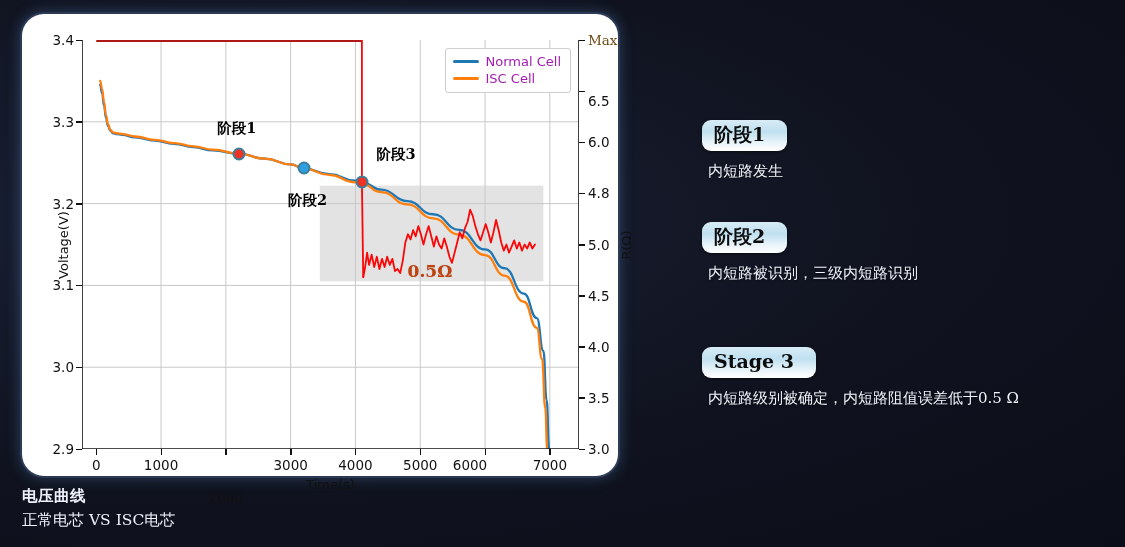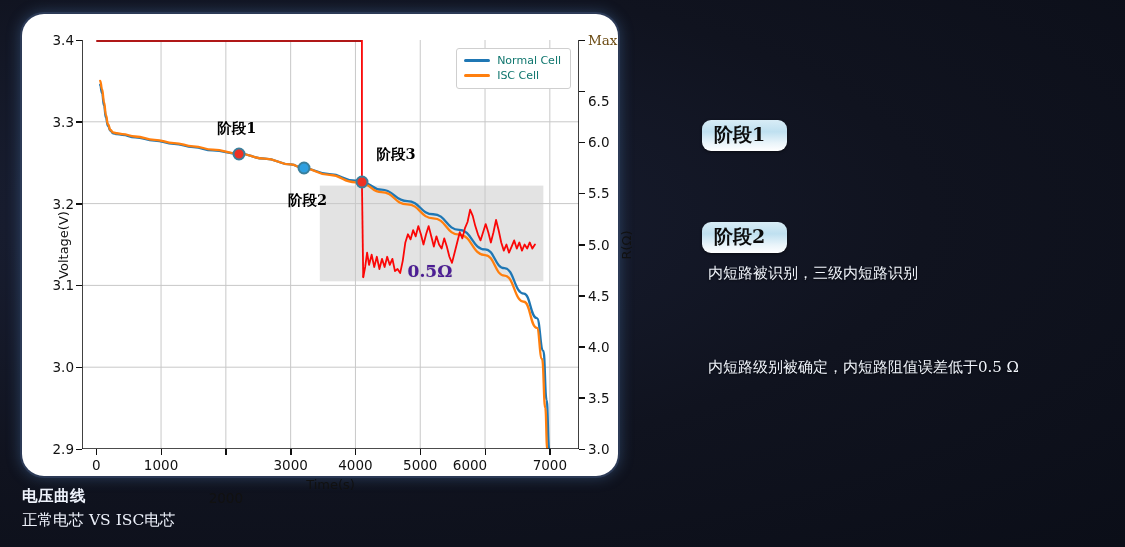--- a/index.html
+++ b/index.html
@@ -48,34 +48,34 @@
   #xlabel{left:50%;top:calc(100% + 28px);transform:translateX(-50%);}
   
   #legend{
     position:absolute;right:8px;top:8px;
     background:#fff;border:1px solid #cfcfcf;border-radius:3px;
     padding:5px 9px 6px 7px;display:flex;flex-direction:column;gap:2px;
     z-index:9;
   }
   .legend-row{display:flex;align-items:center;gap:7px;}
   .legend-swatch{width:26px;height:3px;border-radius:2px;display:block;}
-  .legend-text{font-size:11px;color:#0f766e;font-family:"DejaVu Sans", sans-serif;}
+  .legend-text{font-size:13px;color:#a21caf;font-family:"DejaVu Sans", sans-serif;}
   
   .marker{
     position:absolute;width:13px;height:13px;border-radius:50%;
     transform:translate(-50%,-50%);box-sizing:border-box;
     border:2px solid #3a7f9c;z-index:7;
   }
   .marker-label{
     position:absolute;font-size:14.5px;font-weight:bold;color:#000;
     font-family:"DejaVu Serif", serif;white-space:nowrap;z-index:8;
     transform:translate(-50%,-50%);
   }
   #ohm-label{
-    position:absolute;font-size:17px;font-weight:bold;color:#4c1d95;
+    position:absolute;font-size:17px;font-weight:bold;color:#c2410c;
     font-family:"DejaVu Serif", serif;z-index:8;
     transform:translate(-50%,-50%);
     text-shadow:0 0 1px rgba(0,0,0,.25);
   }
   #caption{
     position:absolute;left:22px;top:486px;width:596px;
     color:#eef2fb;
   }
   #caption .cap1{font-size:15.5px;font-weight:bold;letter-spacing:.5px;
     font-family:"DejaVu Serif", serif;}
@@ -169,21 +169,21 @@
       <div class="tick ytick-r" style="top: 409px;">3.0</div>
       <div class="tickmark" style="left: 497px; top: 408.5px; width: 6px; height: 1.5px; background: rgb(17, 17, 17);"></div>
       <div class="tick ytick-r" style="top: 357.875px;">3.5</div>
       <div class="tickmark" style="left: 497px; top: 357.375px; width: 6px; height: 1.5px; background: rgb(17, 17, 17);"></div>
       <div class="tick ytick-r" style="top: 306.75px;">4.0</div>
       <div class="tickmark" style="left: 497px; top: 306.25px; width: 6px; height: 1.5px; background: rgb(17, 17, 17);"></div>
       <div class="tick ytick-r" style="top: 255.625px;">4.5</div>
       <div class="tickmark" style="left: 497px; top: 255.125px; width: 6px; height: 1.5px; background: rgb(17, 17, 17);"></div>
       <div class="tick ytick-r" style="top: 204.5px;">5.0</div>
       <div class="tickmark" style="left: 497px; top: 204px; width: 6px; height: 1.5px; background: rgb(17, 17, 17);"></div>
-      <div class="tick ytick-r" style="top: 153.375px;">5.5</div>
+      <div class="tick ytick-r" style="top: 153.375px;">4.8</div>
       <div class="tickmark" style="left: 497px; top: 152.875px; width: 6px; height: 1.5px; background: rgb(17, 17, 17);"></div>
       <div class="tick ytick-r" style="top: 102.25px;">6.0</div>
       <div class="tickmark" style="left: 497px; top: 101.75px; width: 6px; height: 1.5px; background: rgb(17, 17, 17);"></div>
       <div class="tick ytick-r" style="top: 61px;">6.5</div>
       <div class="tickmark" style="left: 497px; top: 50.625px; width: 6px; height: 1.5px; background: rgb(17, 17, 17);"></div>
       <div class="tick ytick-r" style="top: 0px; color: rgb(107, 74, 18); font-family: &quot;DejaVu Serif&quot;, serif;">Max</div>
       <div class="tickmark" style="left: 497px; top: -0.5px; width: 6px; height: 1.5px; background: rgb(17, 17, 17);"></div>
       <div class="tick xtick" style="left: 14.2555px;">0</div>
       <div class="tickmark" style="left: 13.7555px; top: 409px; width: 1.5px; height: 6px; background: rgb(17, 17, 17);"></div>
       <div class="tick xtick" style="left: 79.0535px;">1000</div>
@@ -212,23 +212,25 @@
 
 <div id="caption">
   <div class="cap1">电压曲线</div>
   <div class="cap2">正常电芯 VS ISC电芯</div>
 </div>
 
 <div id="right-panel">
 
   <div class="stage-block" style="top:120px">
     <span class="stage-badge">阶段1</span>
+    <div class="stage-desc">内短路发生</div>
   </div>
 
   <div class="stage-block" style="top:222px">
     <span class="stage-badge">阶段2</span>
     <div class="stage-desc">内短路被识别，三级内短路识别</div>
   </div>
 
   <div class="stage-block" style="top:347px">
+    <span class="stage-badge">Stage 3</span>
     <div class="stage-desc">内短路级别被确定，内短路阻值误差低于0.5 Ω</div>
   </div>
 </div>
 
 </body></html>

